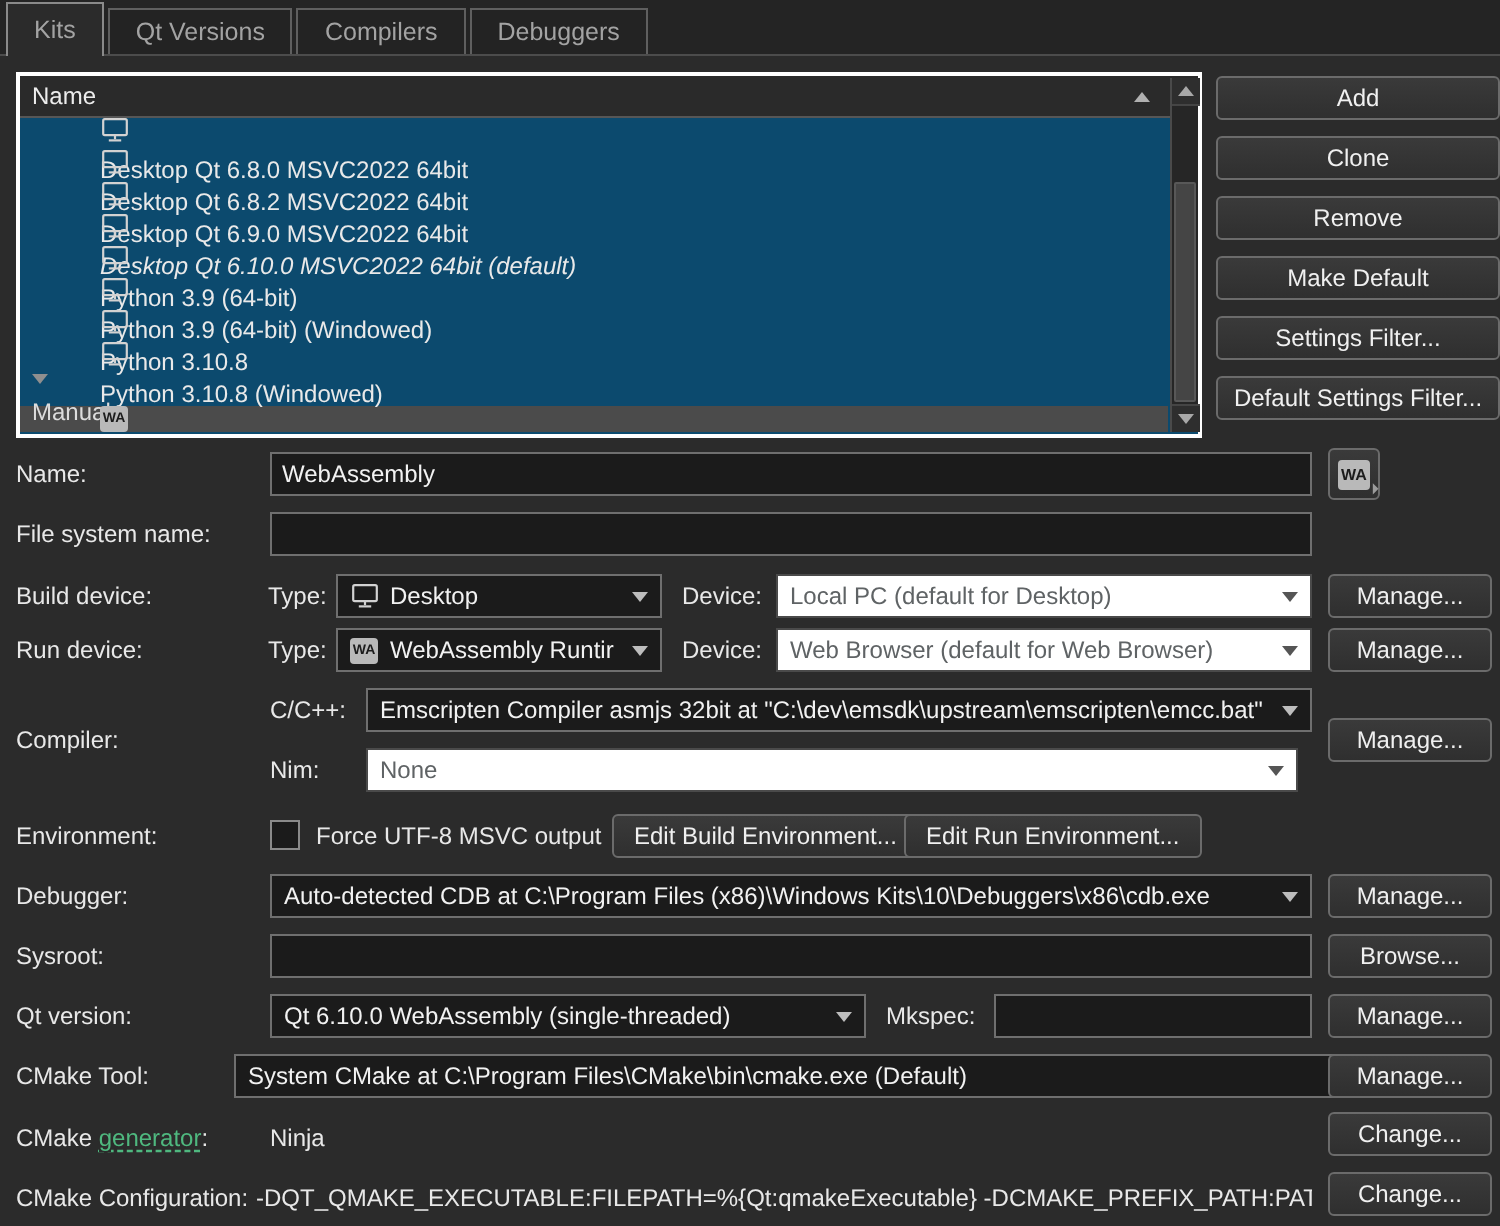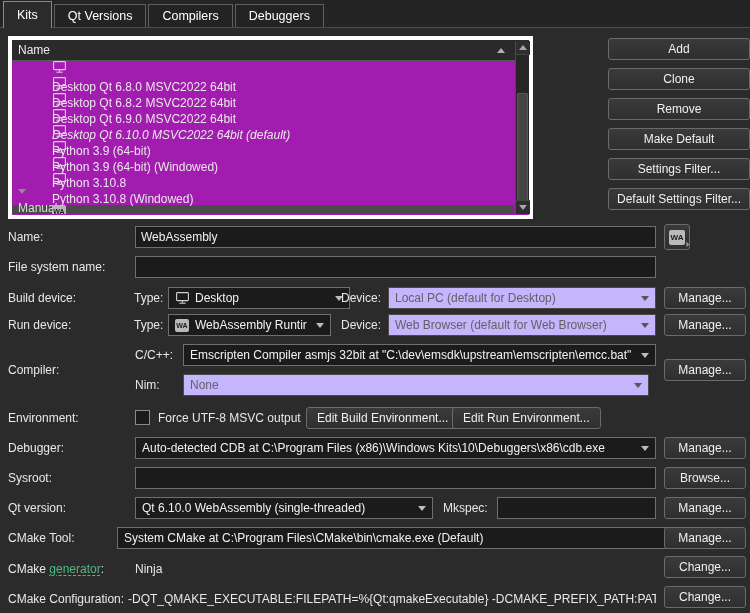--- a/index.html
+++ b/index.html
@@ -9,28 +9,28 @@
     font-family:"Liberation Sans", sans-serif;
     font-size:12px;
     color:#e8e8e8;
     position:relative;
     overflow:hidden;
   }
 
   
   .tabbar { position:absolute; left:0; top:0; width:750px; height:28px; background:#242424;
             display:flex; align-items:flex-end; padding-left:3px; border-bottom:1px solid #4c4c4c; }
-  .tab { border:1px solid #5f5f5f; border-bottom:none; background:#232323; color:#ffffff;
+  .tab { border:1px solid #5f5f5f; border-bottom:none; background:#232323; color:#a3a3a3;
          height:23px; padding:0 13px; display:flex; align-items:center; margin-right:2px;
          position:relative; font-size:12.5px; }
   .tab.active { background:#2b2b2b; border-color:#8a8a8a; height:27px; z-index:2; top:1px; }
 
   
-  .tree-panel { position:absolute; left:8px; top:36px; width:525px; height:183px;
-                border:4px solid #ffffff; background:#a21caf; }
+  .tree-panel { position:absolute; left:8px; top:36px; width:593px; height:183px;
+                border:2px solid #ffffff; background:#0c4a6e; }
   .tree-header { position:absolute; left:0; top:0; right:0; height:21px; background:#2a2a2a;
                  border-bottom:1px solid #565656; line-height:20px; padding-left:6px; color:#ececec; }
   .sort-arrow { position:absolute; right:24px; top:8px; width:0; height:0;
                 border-left:4px solid transparent; border-right:4px solid transparent;
                 border-bottom:5px solid #b0b0b0; }
   .tree-rows { position:absolute; left:0; top:21px; right:15px; bottom:1px; overflow:hidden; }
   .trow { display:flex; align-items:flex-start; height:16px; padding-left:40px; gap:7px;
           white-space:nowrap; color:#e9e9e9;flex-direction:column; }
   .trow.group { padding-left:6px; color:#dcdcdc; }
   .trow.sel { background:#4b4b4b; color:#ffffff; }
@@ -68,21 +68,21 @@
   .form { position:absolute; inset:0; }
   .flabel { position:absolute; line-height:22px; color:#e8e8e8; white-space:pre; }
   .input { position:absolute; height:22px; background:#1b1b1b; border:1px solid #6f6f6f;
            color:#f2f2f2; padding:0 5px; font-family:"Liberation Sans", sans-serif; font-size:12px;
            outline:none; }
   .combo { position:absolute; height:22px; background:#1b1b1b; border:1px solid #6f6f6f;
            display:flex; align-items:center; padding:0 6px; gap:6px; color:#f2f2f2; }
   .combo .txt { flex:1; white-space:nowrap; overflow:hidden; }
   .combo .arr { flex:none; width:0; height:0; border-left:4px solid transparent;
                 border-right:4px solid transparent; border-top:5px solid #bdbdbd; }
-  .combo.disabled { border-color:#4a4a4a; background:#c4b5fd; color:#5f6365; }
+  .combo.disabled { border-color:#4a4a4a; background:#ffffff; color:#5f6365; }
   .combo.disabled .arr { border-top-color:#555555; }
   .checkbox { position:absolute; width:15px; height:15px; background:#1b1b1b; border:1px solid #8a8a8a; }
   .iconbtn { position:absolute; width:26px; height:26px; background:linear-gradient(#3a3a3a,#2f2f2f);
              border:1px solid #6b6b6b; border-radius:3px; display:flex; align-items:center;
              justify-content:center; }
   .iconbtn .wa-badge { width:16px; height:15px; font-size:8px; }
   .corner-arrow { position:absolute; right:2px; bottom:2px; width:0; height:0;
                   border-left:4px solid transparent; border-top:4px solid transparent;
                   border-bottom:4px solid #9c9c9c; transform:rotate(-45deg); }
   .glink { color:#4fb87f; text-decoration:underline dashed; text-underline-offset:2px; cursor:pointer; }
@@ -220,21 +220,21 @@
   <div class="iconbtn" style="left:664px; top:224px">
     <span class="wa-badge">WA</span>
     <span class="corner-arrow"></span>
   </div>
 
   <div class="flabel" style="left:8px; top:256px">File system name:</div>
   <input class="input" style="left: 135px; top: 256px; width: 521px;" value="">
 
   <div class="flabel" style="left:8px; top:287px">Build device:</div>
   <div class="flabel" style="left:134px; top:287px">Type:</div>
-  <div class="combo" style="left:168px; top:287px; width:182px">
+  <div class="combo" style="left:168px; top:287px; width:163px">
     <span class="ticon">
         <svg width="13" height="12" viewBox="0 0 13 12">
           <rect x="0.6" y="0.6" width="11.8" height="8" rx="0.8" fill="none" stroke="#d2d2d2" stroke-width="1.1"></rect>
           <line x1="6.5" y1="8.8" x2="6.5" y2="10.6" stroke="#d2d2d2" stroke-width="1.1"></line>
           <line x1="3.4" y1="11.2" x2="9.6" y2="11.2" stroke="#d2d2d2" stroke-width="1.1"></line>
         </svg>
       </span>
     <span class="txt">Desktop</span>
     <span class="arr"></span>
   </div>

